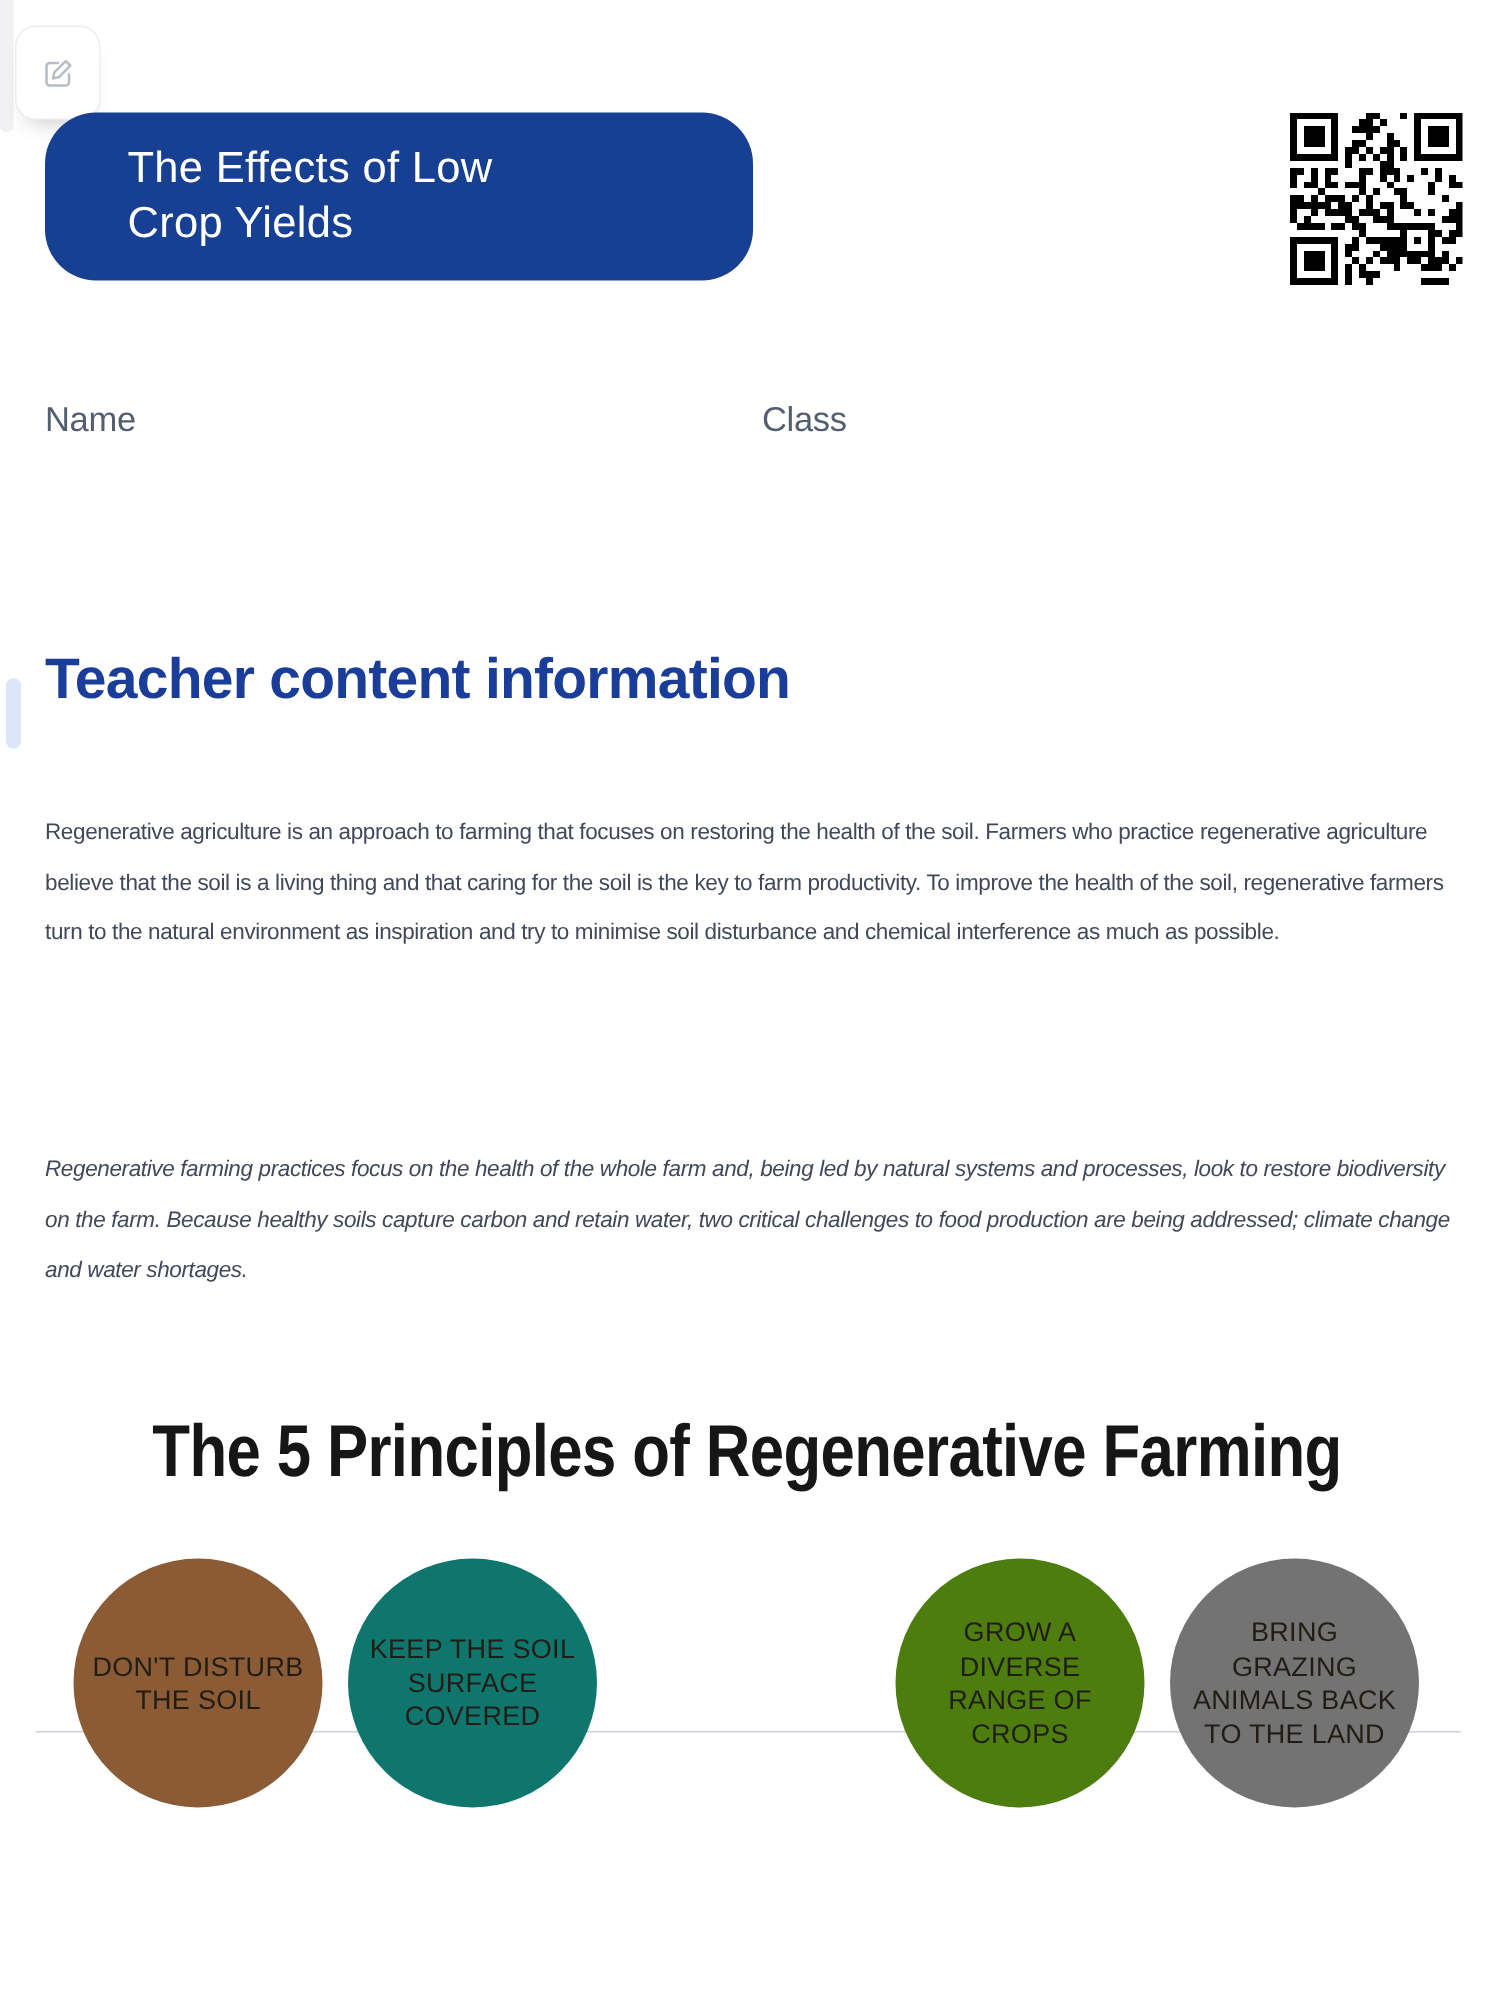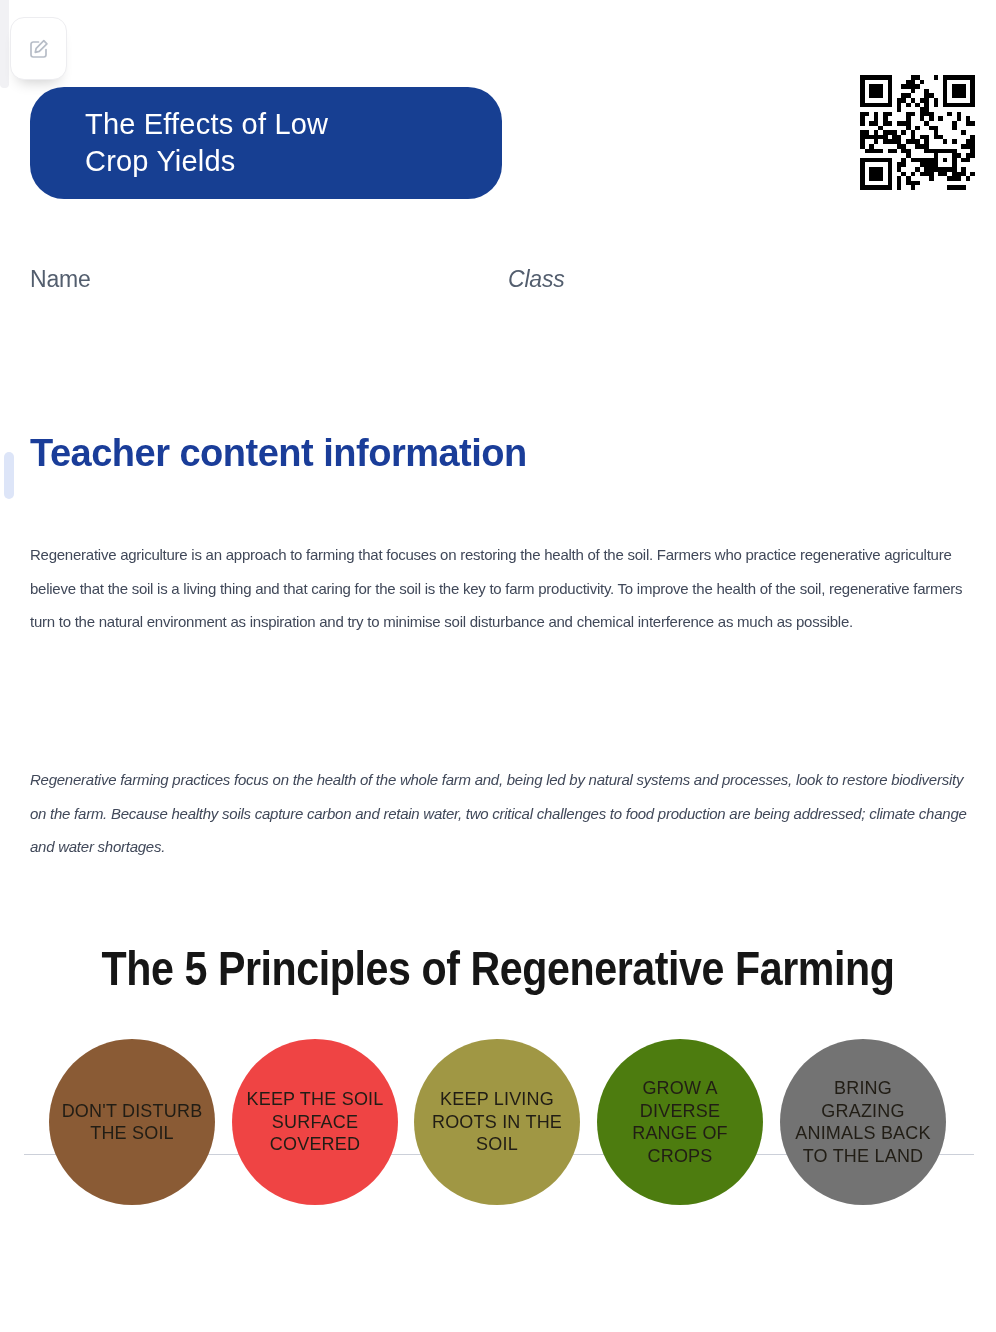--- a/index.html
+++ b/index.html
@@ -40,21 +40,21 @@
   
   .qr { position: absolute; left: 860px; top: 75px; width: 115px; height: 115px; }
   .qr svg { width: 115px; height: 115px; shape-rendering: crispEdges; }
 
   
   .field-label {
     position: absolute; top: 266px; font-size: 23px; color: #535e6e;
     letter-spacing: -0.2px;
   }
   .field-name  { left: 30px; text-align: right; }
-  .field-class { left: 508px; font-style: italic; }
+  .field-class { left: 508px; }
 
   
   .accent-bar {
     position: absolute; left: 4px; top: 452px; width: 10px; height: 47px;
     border-radius: 5px; background: #dde5f8;
   }
   .section-heading {
     position: absolute; left: 30px; top: 432px; width: 900px;
     font-size: 38px; font-weight: bold; color: #1a3d99; letter-spacing: -0.5px;
   }
@@ -99,21 +99,21 @@
 
 <div class="edit-card">
   <span>
     <svg width="24" height="24" viewBox="0 0 24 24" fill="none" stroke="#b7bdc7" stroke-width="1.7" stroke-linecap="round" stroke-linejoin="round">
       <path d="M19 12.5v5.3a2.2 2.2 0 0 1-2.2 2.2H6.2A2.2 2.2 0 0 1 4 17.8V7.2A2.2 2.2 0 0 1 6.2 5h5.3"></path>
       <path d="M16.8 3.7l3.1 3.1-7.6 7.6-4 .9.9-4z"></path>
     </svg>
   </span>
 </div>
 
-<div class="title-pill" style="background: rgb(23, 63, 146); margin-top: 12px;">
+<div class="title-pill" style="background: rgb(23, 63, 146);">
   <div class="title-text">The Effects of Low
 Crop Yields</div>
 </div>
 
 <div class="qr">
   <svg id="qr-svg" viewBox="0 0 25 25" xmlns="http://www.w3.org/2000/svg">
       <rect x="0" y="0" width="1" height="1" fill="#000"></rect>
       <rect x="1" y="0" width="1" height="1" fill="#000"></rect>
       <rect x="2" y="0" width="1" height="1" fill="#000"></rect>
       <rect x="3" y="0" width="1" height="1" fill="#000"></rect>
@@ -420,27 +420,24 @@
 <p class="para para-2">Regenerative farming practices focus on the health of the whole farm and, being led by natural systems and processes, look to restore biodiversity on the farm. Because healthy soils capture carbon and retain water, two critical challenges to food production are being addressed; climate change and water shortages.</p>
 
 <div class="info-title">The 5 Principles of Regenerative Farming</div>
 <div class="baseline-rule"></div>
 
 <div class="principles" id="principles">
   <div class="principle-circle" style="left: 49px; background: rgb(138, 91, 53);">
     <div class="principle-label">DON'T DISTURB THE SOIL</div>
   </div>
 
-  <div class="principle-circle" style="left: 232px; background: #ef4444;">
+  <div class="principle-circle" style="left: 232px; background: #0f766e;">
     <div class="principle-label">KEEP THE SOIL SURFACE COVERED</div>
   </div>
 
-  <div class="principle-circle" style="left: 414px; background: rgb(160, 151, 68);">
-    <div class="principle-label">KEEP LIVING ROOTS IN THE SOIL</div>
-  </div>
 
   <div class="principle-circle" style="left: 597px; background: #4d7c0f;">
     <div class="principle-label">GROW A DIVERSE RANGE OF CROPS</div>
   </div>
 
   <div class="principle-circle" style="left: 780px; background: #737373;">
     <div class="principle-label">BRING GRAZING ANIMALS BACK TO THE LAND</div>
   </div>
 </div>
 

